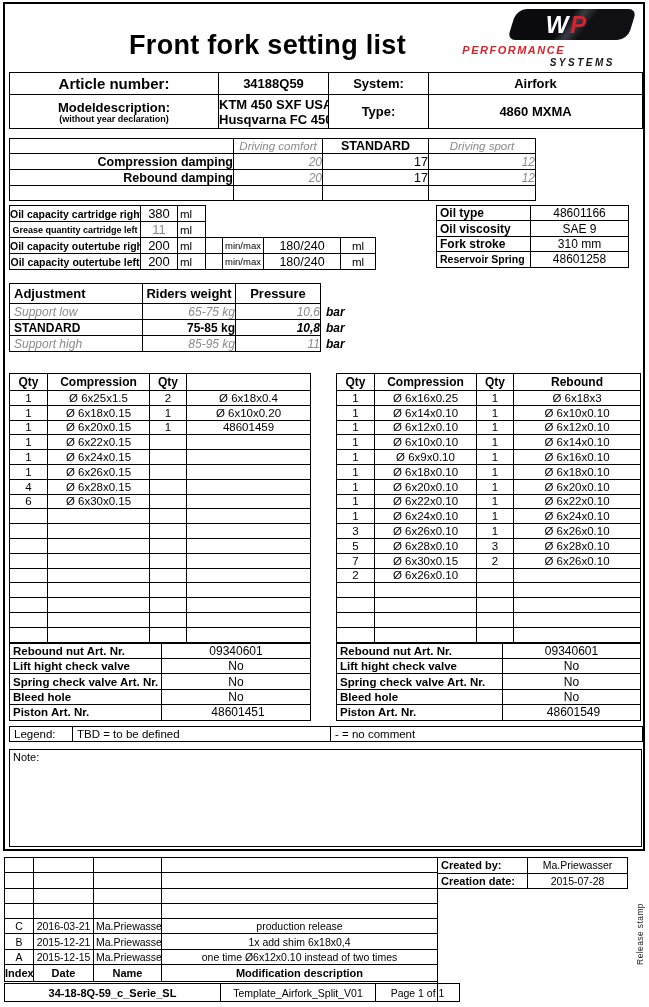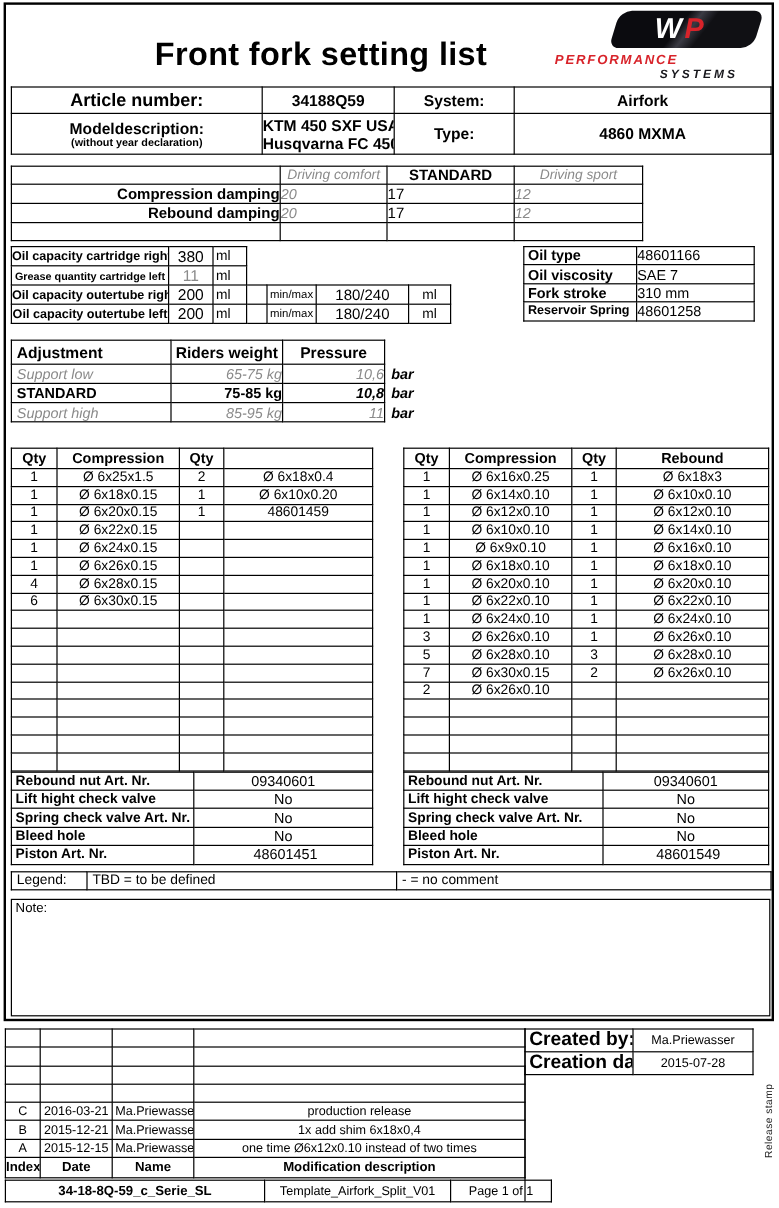--- a/index.html
+++ b/index.html
@@ -5,21 +5,21 @@
   *{margin:0;padding:0;box-sizing:border-box}
   html,body{background:#fff}
   body{width:649px;height:1007px;position:relative;font-family:"Liberation Sans",sans-serif;color:#000;overflow:hidden}
   .abs{position:absolute}
   .frame{position:absolute;left:3px;top:2px;width:642px;height:849px;border:2px solid #000}
   table{border-collapse:collapse;table-layout:fixed}
   td,th{overflow:hidden;white-space:nowrap;vertical-align:middle;font-weight:normal}
   .hv td,.hv th{border:1.5px solid #000}
   .b td,.b th{border:1px solid #000}
   .nb{border:none !important}
-  .c{text-align:left}
+  .c{text-align:right}
   .mut{color:#8a8a8a;font-style:italic}
   
   .title{left:10px;top:30px;width:515px;text-align:center;font-size:27px;font-weight:bold;letter-spacing:.3px}
   
   .logo{right:8px;top:7px;width:152px;height:60px}
   .wp-badge{position:absolute;right:9px;top:2px;width:120px;height:31px;background:linear-gradient(115deg,#0b0b0f 44%,#3b3b44 52%,#101014 62%);transform:skewX(-17deg);border-radius:10px 8px 10px 8px}
   .wp-letters{position:absolute;right:14px;top:2px;width:120px;text-align:center;font-size:24px;font-weight:bold;font-style:italic;letter-spacing:2px;line-height:31px}
   .wp-letters .w{color:#fff}.wp-letters .p{color:#d8232a}
   .perf{position:absolute;right:76px;top:37px;color:#d8232a;font-style:italic;font-weight:bold;font-size:11px;letter-spacing:1.5px}
   .syst{position:absolute;right:26px;top:50px;color:#17171c;font-style:italic;font-weight:bold;font-size:10px;letter-spacing:2.5px}
@@ -48,21 +48,21 @@
   #oil td.val{font-size:13px;text-align:center}
   #oil td.unit{padding-left:2px;font-size:11.5px}
   #oil td.mm{font-size:9.5px;text-align:center}
   #oil td.mmv{font-size:12.5px;text-align:center}
   #oil td.mmu{text-align:center}
   
   #fork{left:436px;top:205px;width:192px}
   #fork td{height:15.4px;font-size:12px}
   #fork td.lbl{font-weight:bold;font-size:12px;text-align:left;padding-left:3px}
   #fork tbody tr:last-child td.lbl{font-size:10.5px}
-  #fork td.val{text-align:left}
+  #fork td.val{text-align:center}
   
   #adjust{left:9px;top:283px;width:341px}
   #adjust th{height:20px;font-size:13px;font-weight:bold}
   #adjust th:first-child{text-align:left;padding-left:4px}
   #adjust td{height:16px;font-size:12px;text-align:right}
   #adjust td.lbl{text-align:left;padding-left:4px}
   #adjust tbody tr:nth-child(1) td,#adjust tbody tr:nth-child(3) td{color:#8a8a8a;font-style:italic}
   #adjust tbody tr:nth-child(2) td.lbl,#adjust tbody tr:nth-child(2) td.w{font-weight:bold}
   #adjust tbody tr:nth-child(2) td.p{font-weight:bold;font-style:italic}
   #adjust td.bar{color:#000 !important;font-style:italic !important;font-weight:bold;text-align:left;padding-left:5px;font-size:12px}
@@ -85,21 +85,21 @@
   .note{left:9px;top:749px;width:633px;height:98px;border:1.5px solid #000;font-size:11px;padding:1px 0 0 3px}
   
   #revisions{left:4px;top:857px;width:433px}
   #revisions td{height:15.3px;font-size:10.5px;text-align:center}
   #revisions td.nm{text-align:left;padding-left:2px}
   #revisions .hdr td{height:17px;font-size:11px;font-weight:bold}
   #docrow{left:4px;top:983px;width:455px}
   #docrow td{height:18px;font-size:10.5px;text-align:center}
   #docrow td.file{font-weight:bold;font-size:11px}
   #created{left:437px;top:857px;width:190px}
-  #created td{height:15.5px;font-size:16px}
+  #created td{height:15.5px;font-size:11px}
   #created td.lbl{font-weight:bold;text-align:left;padding-left:3px}
   #created td.val{text-align:center;font-size:10.5px}
   .stamp-line{left:437px;top:888px;width:0;height:113px;border-left:1.5px solid #000}
   .stamp{left:635px;top:903px;writing-mode:vertical-rl;transform:rotate(180deg);font-size:8.5px;color:#222;letter-spacing:.4px}
 </style>
 </head>
 <body>
 
 <div class="frame"></div>
 
@@ -233,21 +233,21 @@
       <col style="width:94px">
       <col style="width:98px">
     </colgroup>
   <tbody>
       <tr>
         <td class="lbl">Oil type</td>
         <td class="val">48601166</td>
       </tr>
       <tr>
         <td class="lbl">Oil viscosity</td>
-        <td class="val">SAE 7</td>
+        <td class="val">SAE 9</td>
       </tr>
       <tr>
         <td class="lbl">Fork stroke</td>
         <td class="val">310 mm</td>
       </tr>
       <tr>
         <td class="lbl">Reservoir Spring</td>
         <td class="val">48601258</td>
       </tr>
     </tbody>

